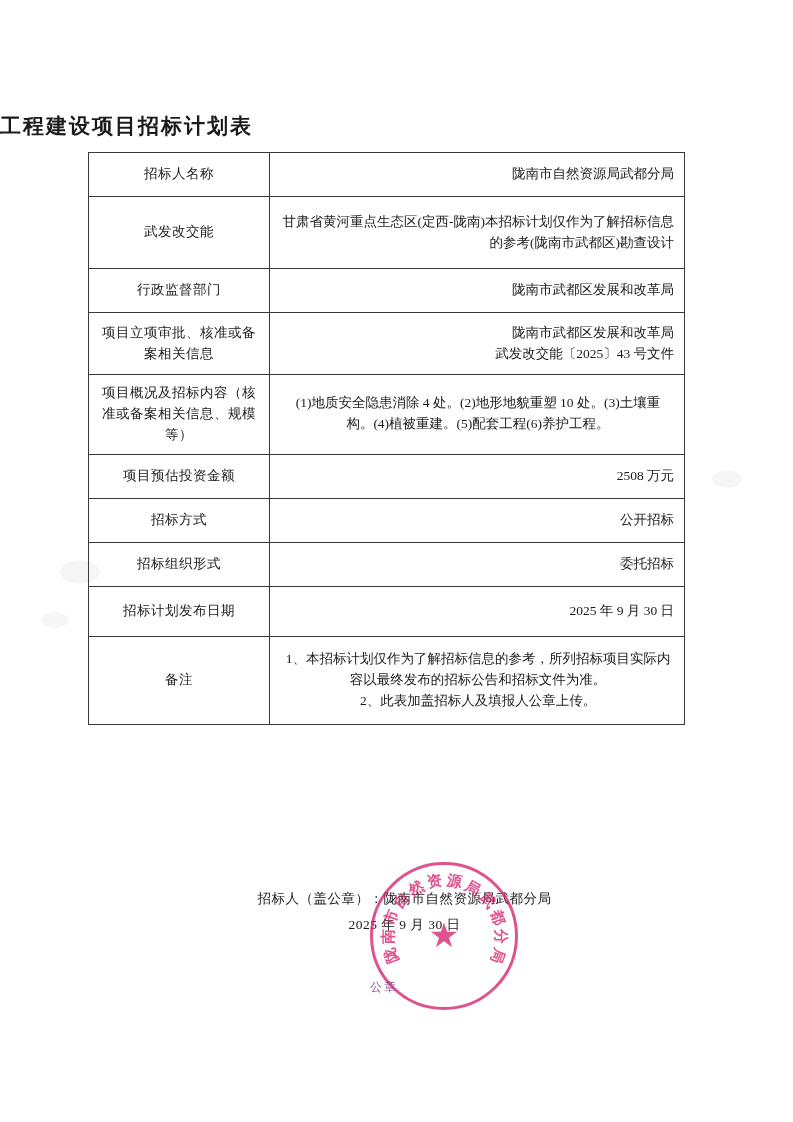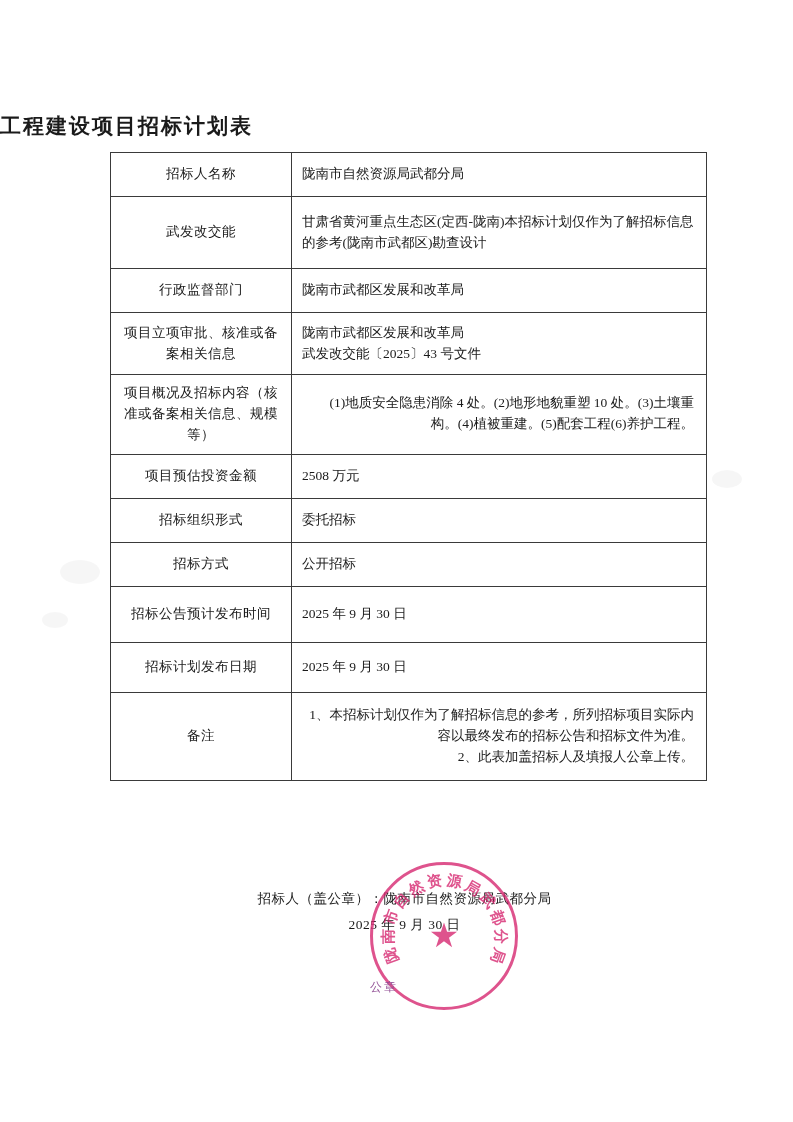--- a/index.html
+++ b/index.html
@@ -28,42 +28,42 @@
     width: 793px;
     text-align: left;
     font-size: 21px;
     font-weight: bold;
     letter-spacing: 2px;
     font-family: "Liberation Serif", "DejaVu Serif", serif;
   }
   table.main-table {
     position: absolute;
     top: 152px;
-    left: 110px;
+    left: 88px;
     width: 597px;
     border-collapse: collapse;
     table-layout: fixed;
   }
   table.main-table td {
     border: 1px solid #3a3a3a;
     font-size: 13.5px;
     line-height: 1.55;
     padding: 8px 10px;
     vertical-align: middle;
   }
   td.label-cell {
     width: 160px;
     text-align: center;
     letter-spacing: 0.5px;
   }
   td.value-cell {
-    text-align: left;
+    text-align: right;
   }
   td.value-cell.left {
-    text-align: right;
+    text-align: center;
     padding-left: 14px;
     padding-right: 12px;
   }
   .sig-block {
     position: absolute;
     top: 886px;
     left: 0;
     width: 793px;
     text-align: center;
     font-size: 13.5px;
@@ -165,30 +165,26 @@
       </tr>
       <tr style="height:76px;">
         <td class="label-cell">项目概况及招标内容（核准或备案相关信息、规模等）</td>
         <td class="value-cell left">(1)地质安全隐患消除 4 处。(2)地形地貌重塑 10 处。(3)土壤重构。(4)植被重建。(5)配套工程(6)养护工程。</td>
       </tr>
       <tr style="height:44px;margin-top:27px;">
         <td class="label-cell">项目预估投资金额</td>
         <td class="value-cell">2508 万元</td>
       </tr>
       <tr style="height:44px;">
+        <td class="label-cell">招标方式</td>
+        <td class="value-cell">公开招标</td>
+      </tr>
+      <tr style="height:44px;">
         <td class="label-cell">招标组织形式</td>
         <td class="value-cell">委托招标</td>
-      </tr>
-      <tr style="height:44px;">
-        <td class="label-cell">招标方式</td>
-        <td class="value-cell">公开招标</td>
-      </tr>
-      <tr style="height:56px;">
-        <td class="label-cell">招标公告预计发布时间</td>
-        <td class="value-cell">2025 年 9 月 30 日</td>
       </tr>
       <tr style="height:50px;">
         <td class="label-cell">招标计划发布日期</td>
         <td class="value-cell">2025 年 9 月 30 日</td>
       </tr>
       <tr style="height:88px;">
         <td class="label-cell">备注</td>
         <td class="value-cell left" style="white-space:pre-line;">1、本招标计划仅作为了解招标信息的参考，所列招标项目实际内容以最终发布的招标公告和招标文件为准。
 2、此表加盖招标人及填报人公章上传。</td>
       </tr>

